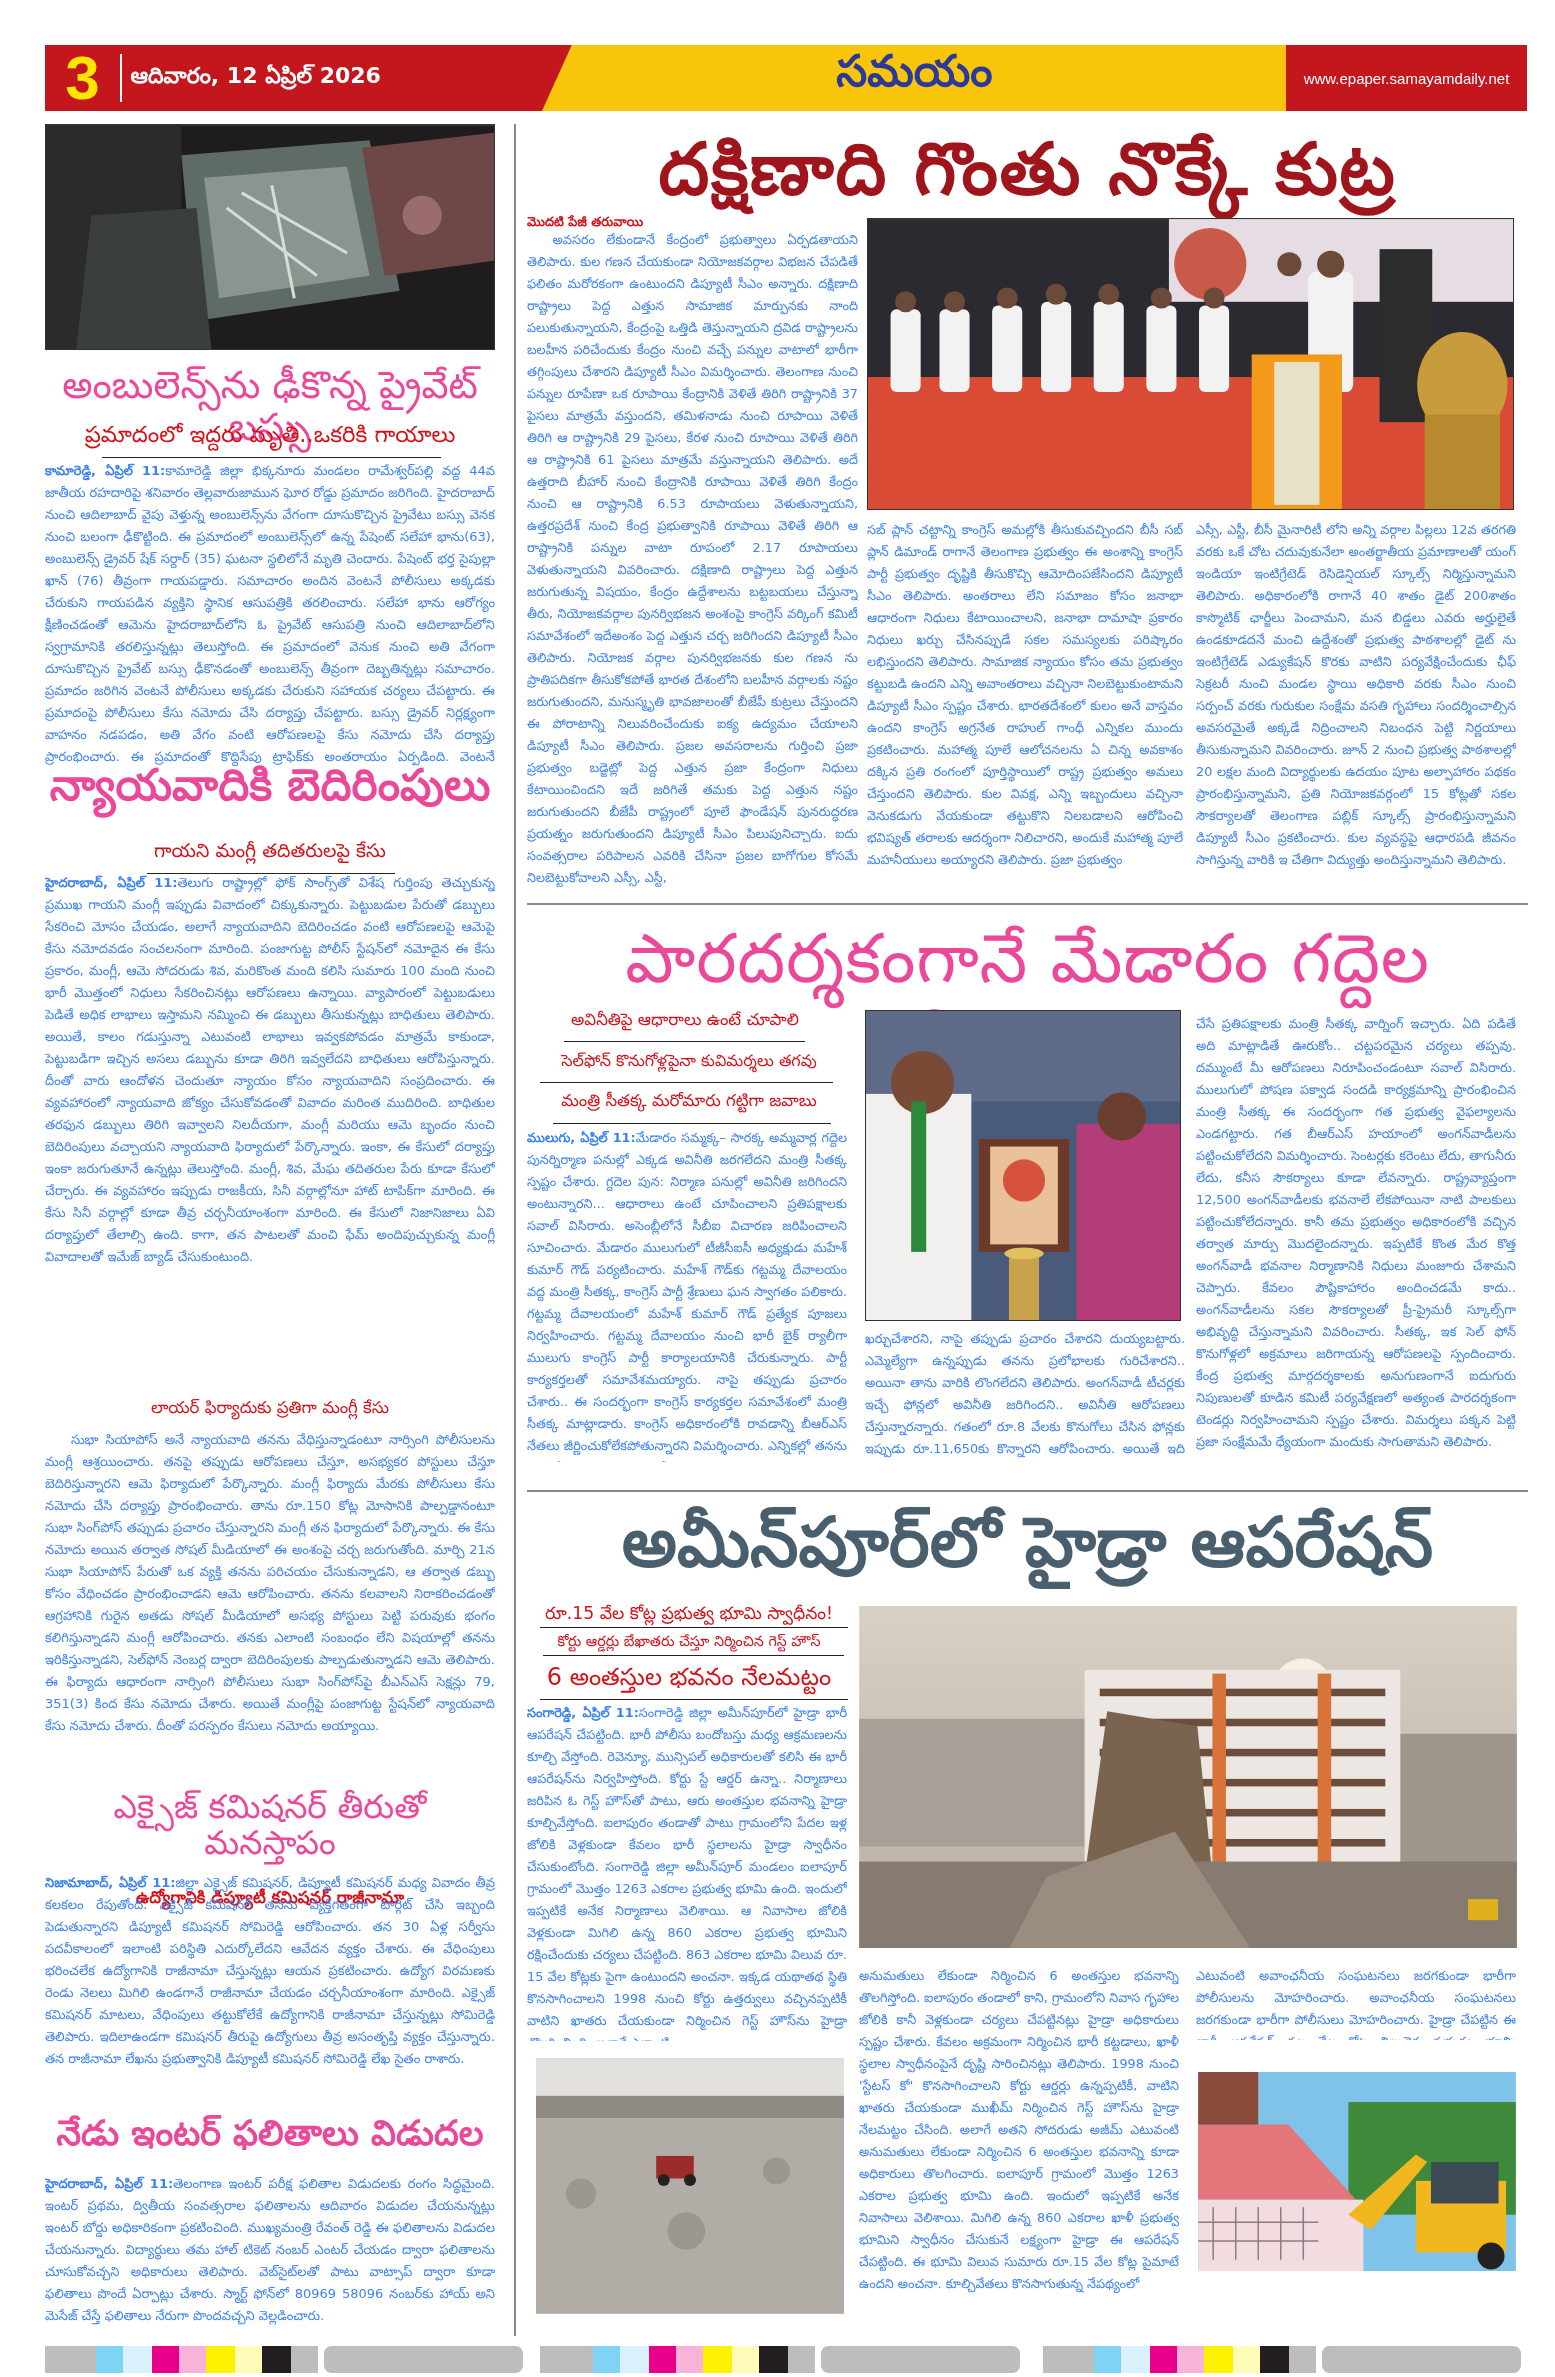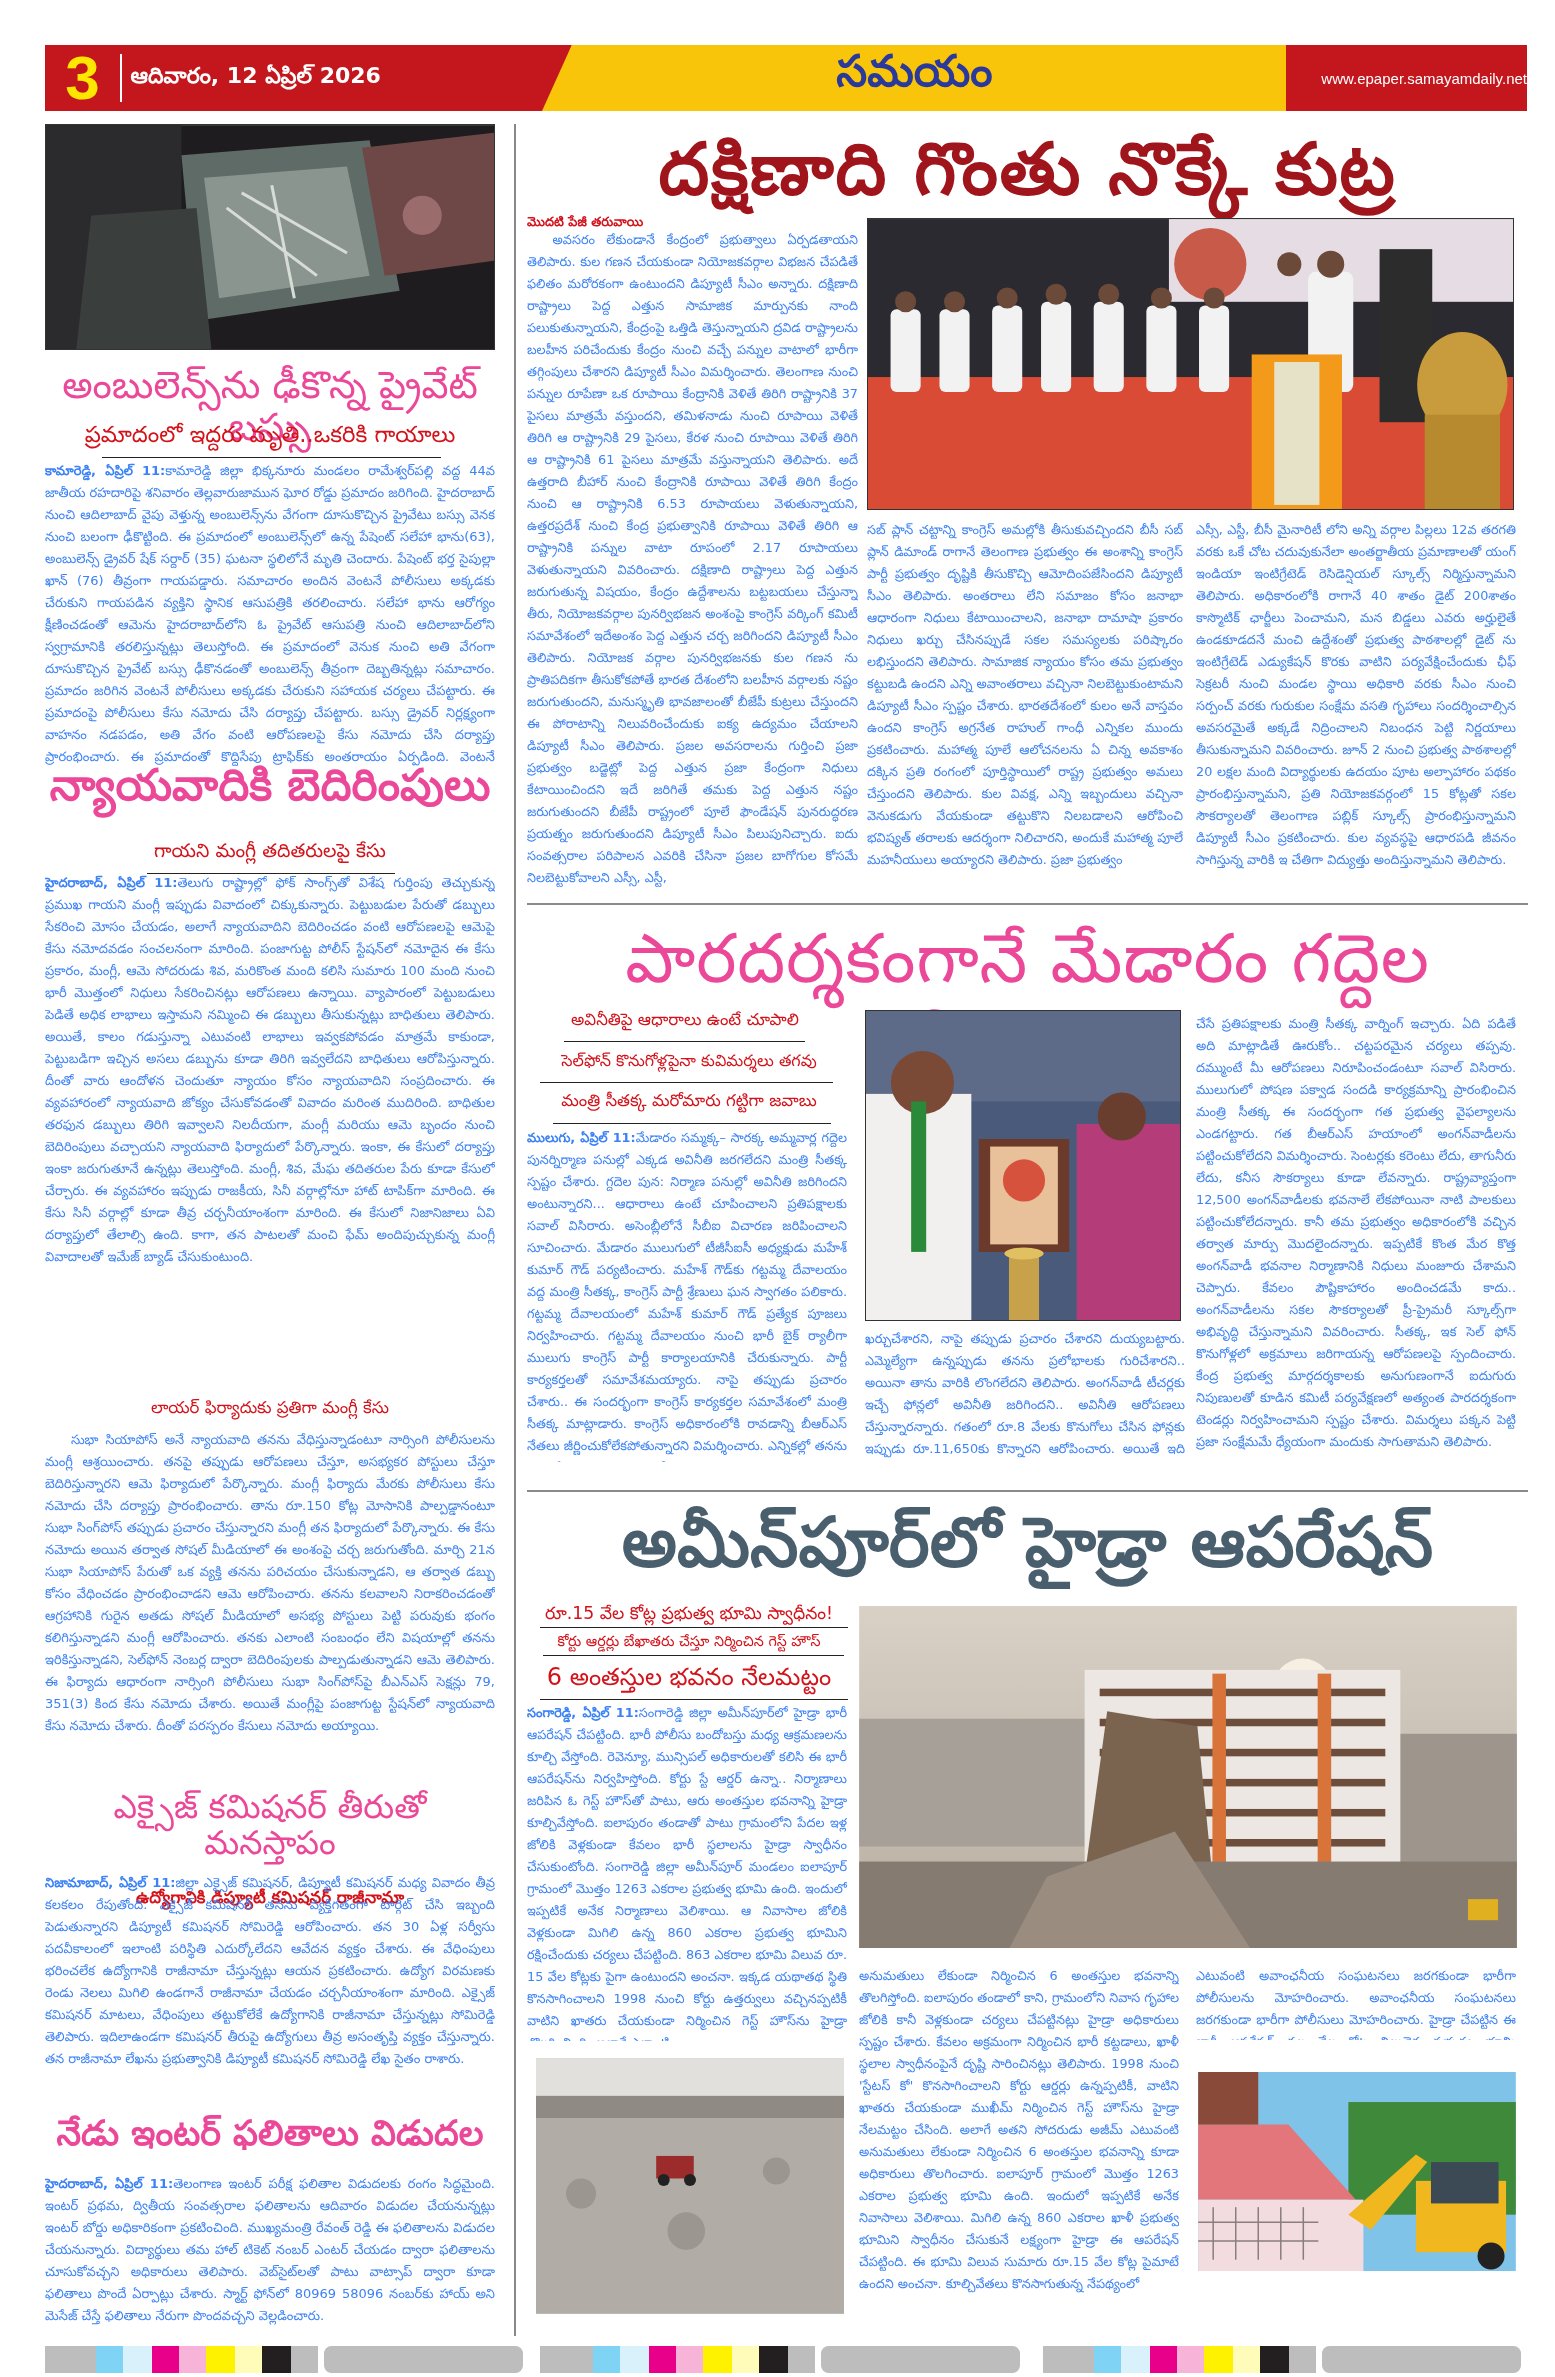--- a/index.html
+++ b/index.html
@@ -7,21 +7,21 @@
   .abs { position: absolute; }
 
   
   .mast { left: 45px; top: 45px; width: 1482px; height: 66px; display: flex; }
   .mast-left { position: relative; width: 527px; height: 66px; background: #c4171d; display: flex; align-items: center; clip-path: polygon(0 0, 100% 0, 95% 100%, 0 100%); }
   .page-num { color: #ffe600; font-family: "Liberation Sans", sans-serif; font-weight: bold; font-size: 62px; line-height: 66px; width: 60px; text-align: center; margin-left: 7.5px; }
   .mast-sep { width: 1.5px; height: 48px; background: #ffffff; margin: 0 9px 0 7.5px; }
   .mast-date { color: #ffffff; font-size: 22px; font-weight: bold; white-space: nowrap; }
   .mast-mid { position: absolute; left: 497px; top: 0; width: 745px; height: 66px; background: #f9c50a; clip-path: polygon(4% 0, 100% 0, 100% 100%, 0 100%); display: flex; align-items: flex-start; justify-content: center; }
   .brand { color: #2b3a9a; font-size: 44px; font-weight: bold; font-family: "DejaVu Sans", sans-serif; }
-  .mast-right { position: absolute; left: 1241px; top: 0; width: 241px; height: 66px; background: #c4171d; display: flex; align-items: center; justify-content: flex-end; }
+  .mast-right { position: absolute; left: 1241px; top: 0; width: 241px; height: 66px; background: #c4171d; display: flex; align-items: center; justify-content: center; }
   .site { color: #ffffff; font-size: 15px; font-family: "Liberation Sans", sans-serif; }
 
   
   .photo { border: 0.8px solid #333; overflow: hidden; }
   .hl-black { font-weight: bold; color: #ec4899; text-align: center; line-height: 1.1; }
   .sub-red { color: #d3121a; font-weight: normal; text-align: center; line-height: 1.2; }
   .rule { height: 1.5px; background: #222; }
   .body { font-size: 13px; line-height: 22px; text-align: justify; color: #3b82f6; }
   .body b { font-weight: bold; }
   .vrule { width: 1.5px; background: #888; }

